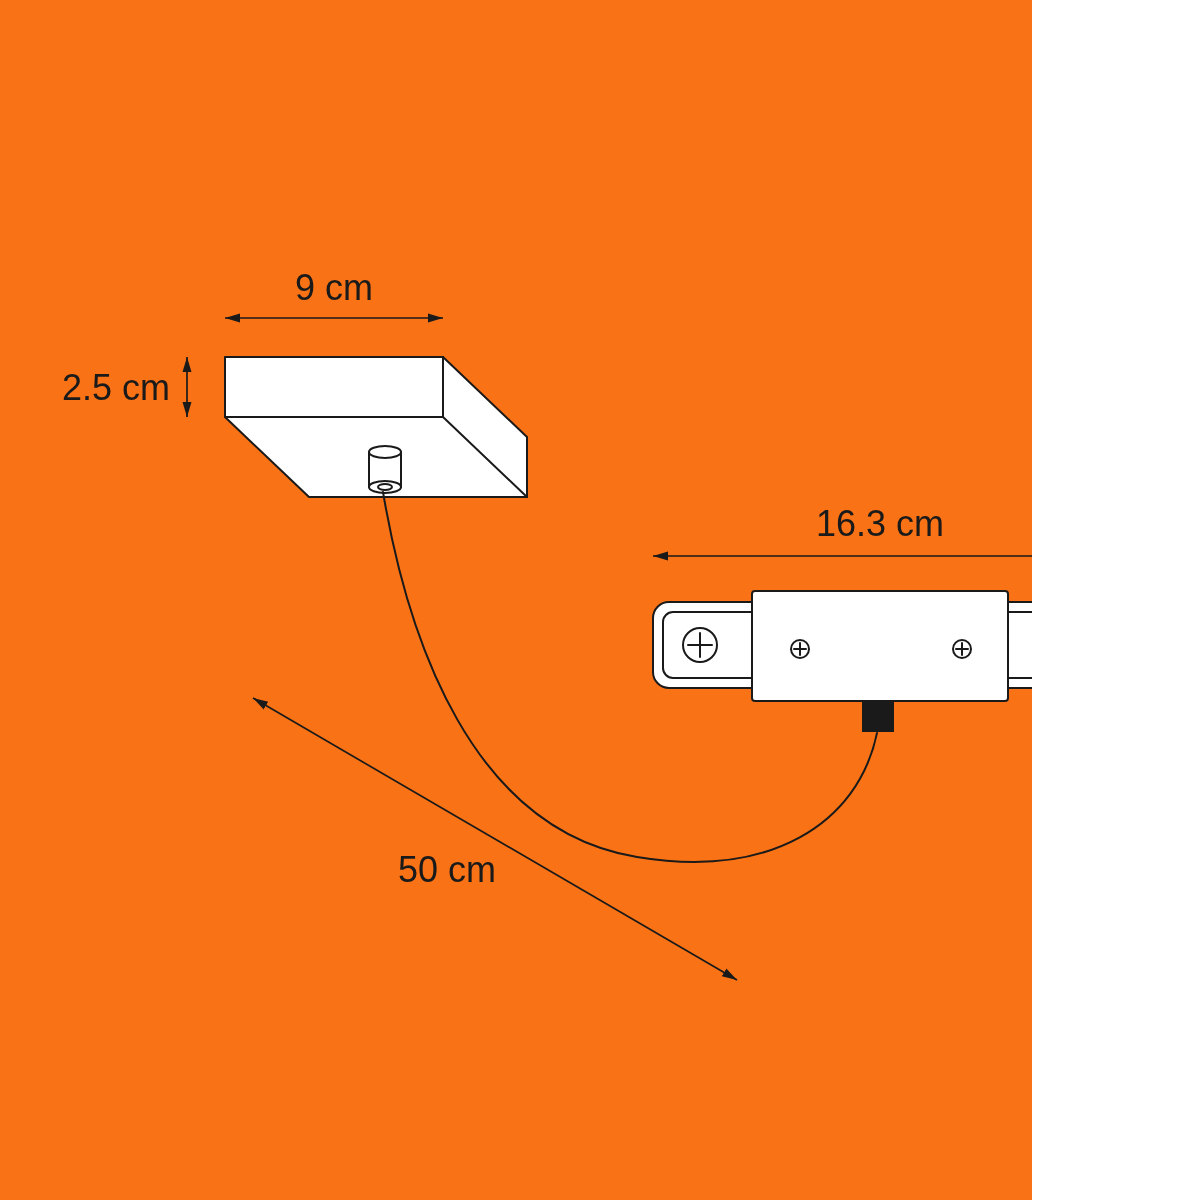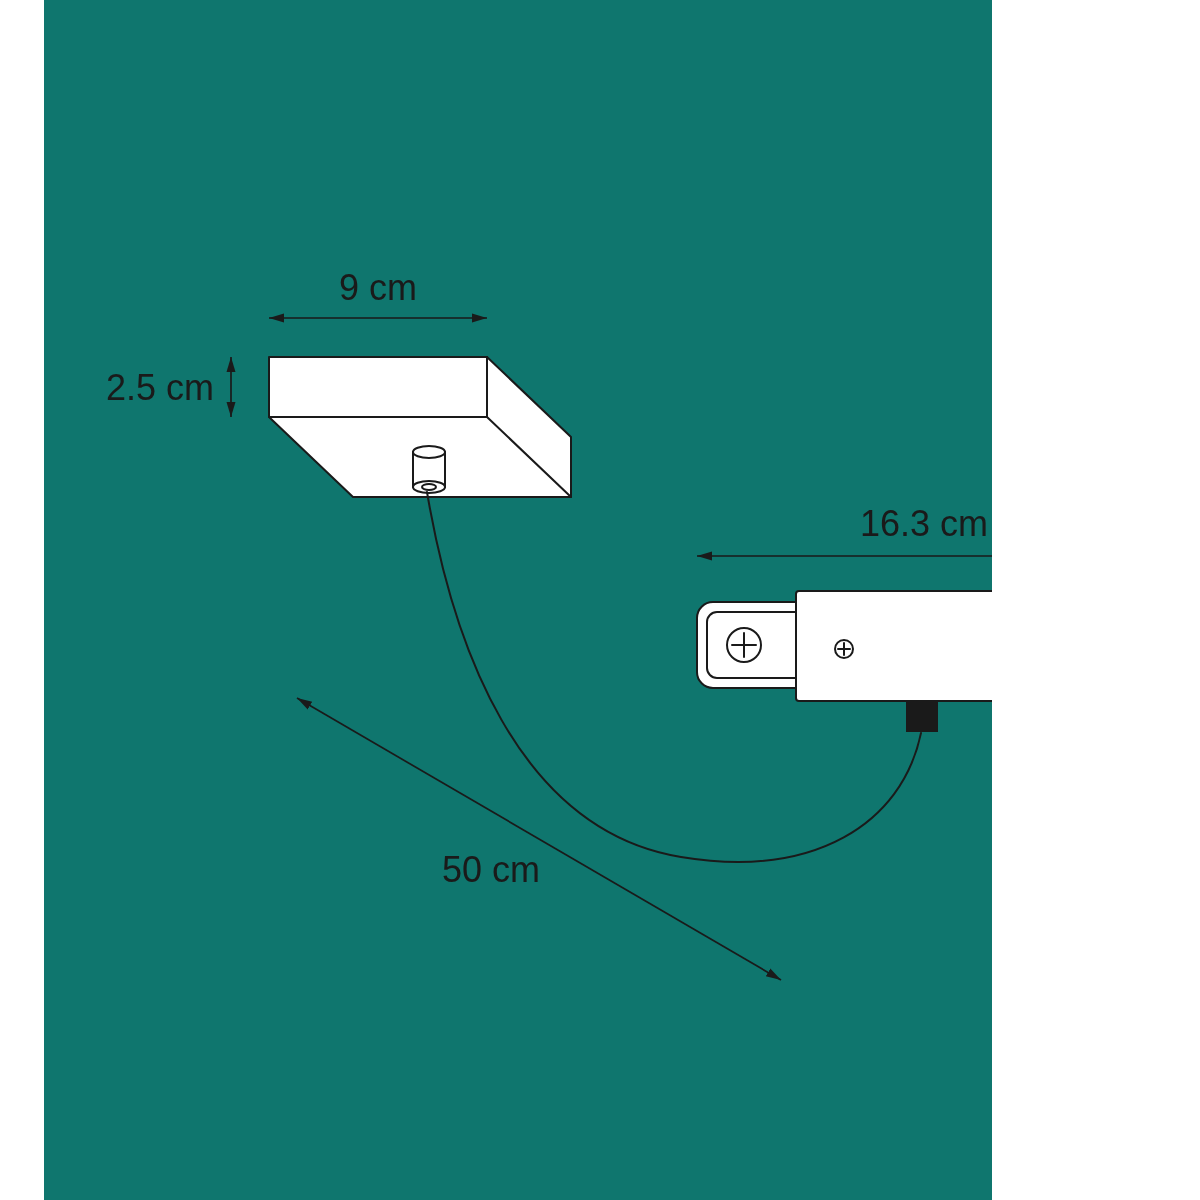--- a/index.html
+++ b/index.html
@@ -2,25 +2,24 @@
 <html><head>
 <meta charset="utf-8">
 <style>
   html, body {
     margin: 0;
     padding: 0;
     background: #ffffff;
   }
   .frame {
     position: relative;
-    width: 948px;
+    width: 1032px;
     height: 1200px;
-    background: #0f766e;
+    background: #f97316;
     overflow: hidden;
-    margin-left: 44px;
   }
   svg {
     display: block;
   }
   svg text {
     font-family: "Liberation Sans", sans-serif;
     font-size: 36px;
     fill: #1a1a1a;
   }
   .outline {

